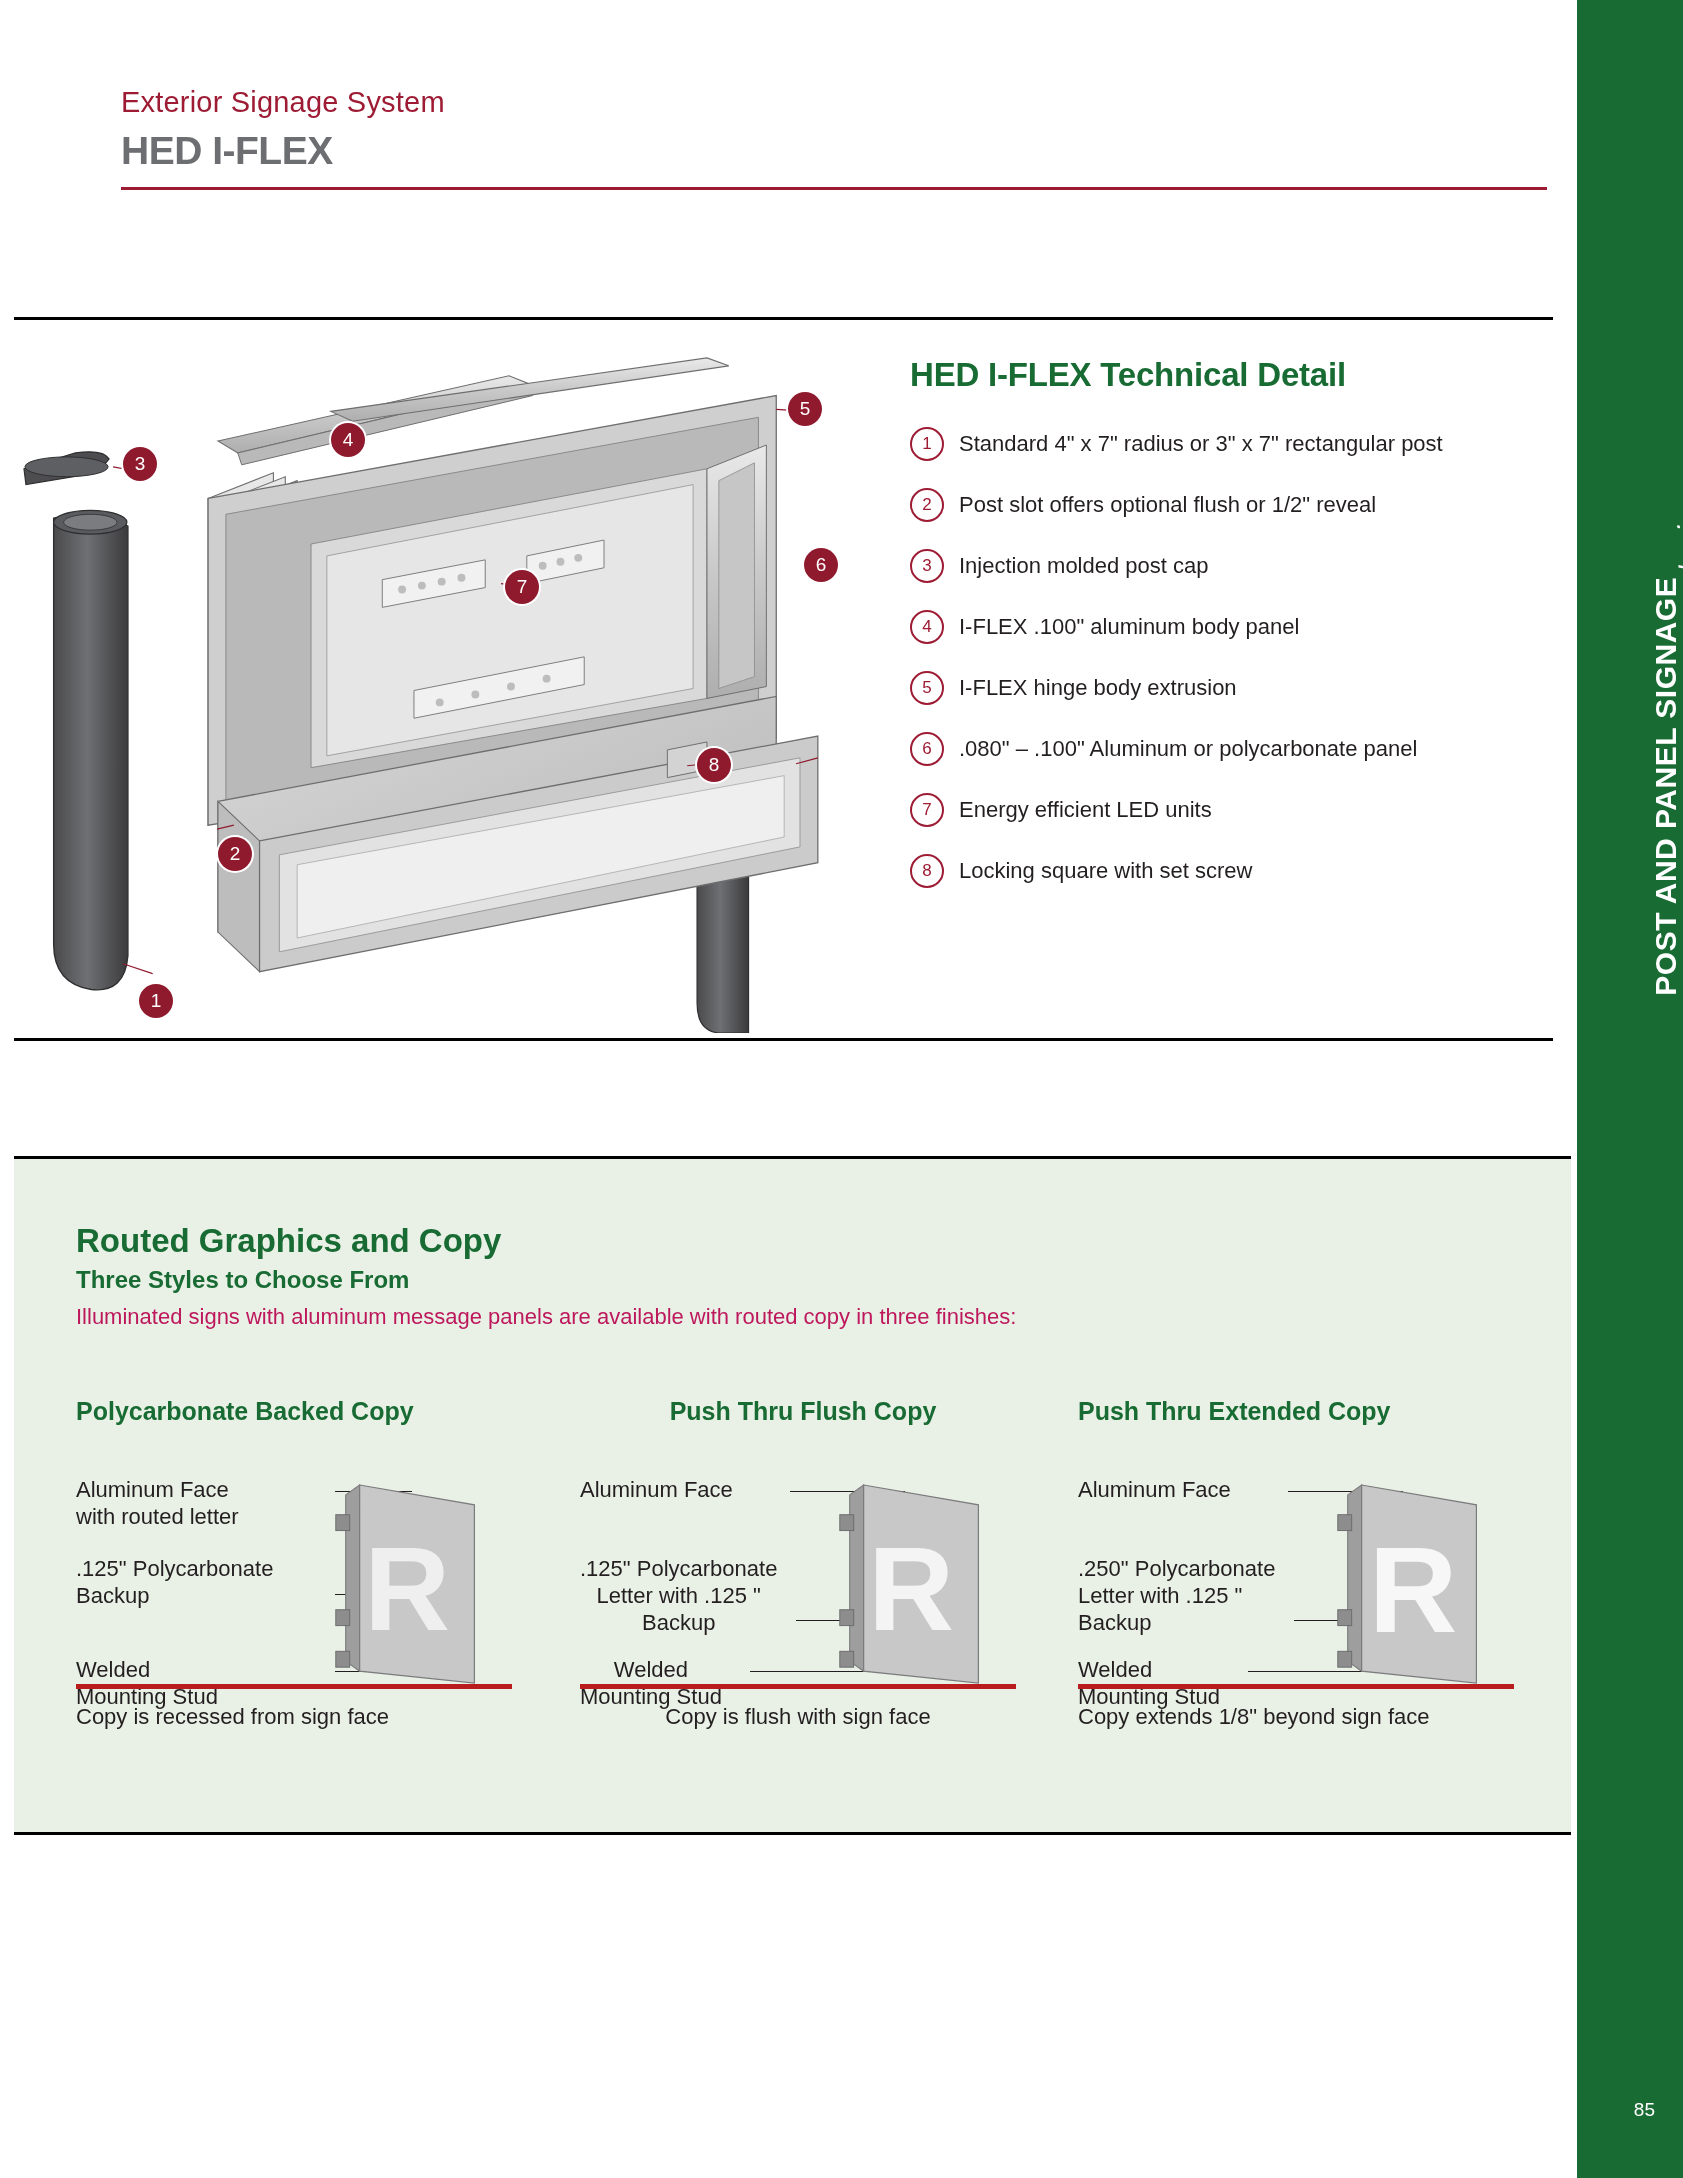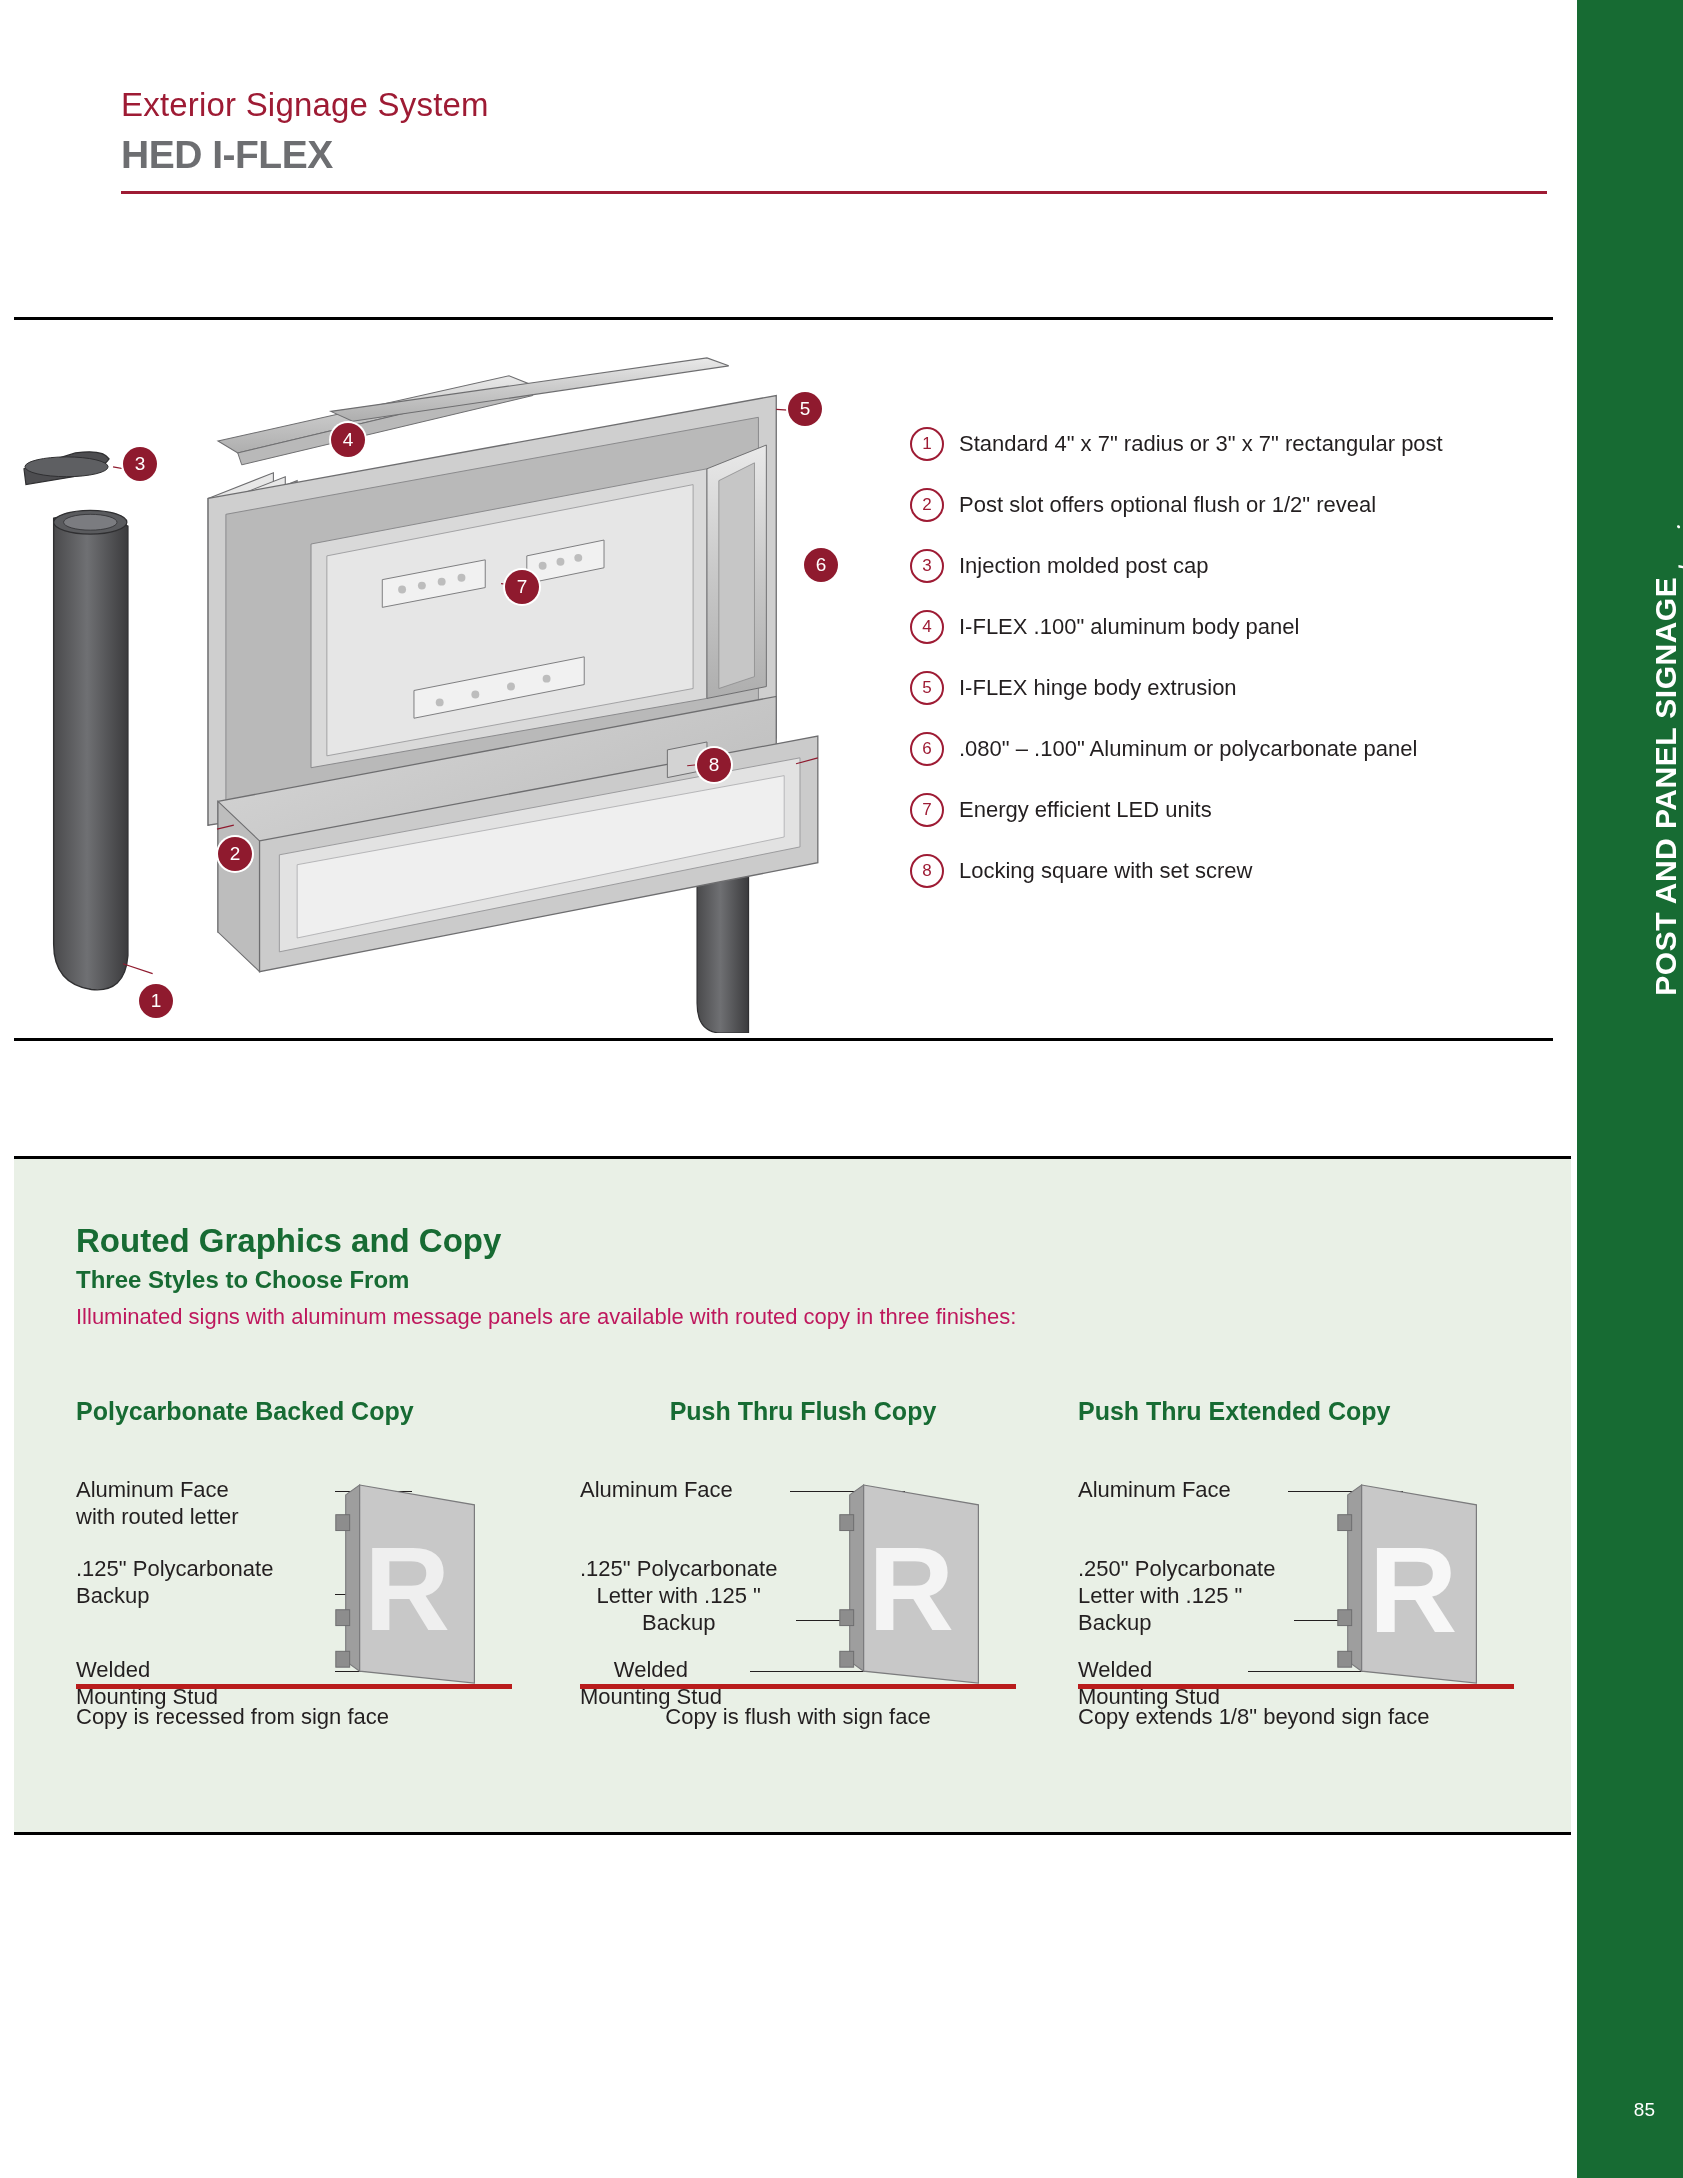--- a/index.html
+++ b/index.html
@@ -63,21 +63,21 @@
 
   
   .header {
     position: absolute;
     left: 121px;
     top: 87px;
     width: 1426px;
   }
   .header .eyebrow {
     color: #9e1b34;
-    font-size: 33px;
+    font-size: 29px;
     line-height: 1.1;
     letter-spacing: 0.2px;
   }
   .header .title {
     color: #6d6e71;
     font-size: 39px;
     font-weight: bold;
     letter-spacing: -0.5px;
     margin-top: 10px;
   }
@@ -355,20 +355,21 @@
       <div class="callout" style="left:125px; top:634px;">1</div>
       <div class="callout" style="left:204px; top:487px;">2</div>
       <div class="callout" style="left:109px; top:97px;">3</div>
       <div class="callout" style="left:317px; top:73px;">4</div>
       <div class="callout" style="left:774px; top:42px;">5</div>
       <div class="callout" style="left:790px; top:198px;">6</div>
       <div class="callout" style="left:491px; top:220px;">7</div>
       <div class="callout" style="left:683px; top:398px;">8</div>
     </div>
 
+    <div class="tech-title">HED I-FLEX Technical Detail</div>
 
     <div class="legend">
       <div class="legend-row">
         <div class="bullet">1</div>
         <div class="legend-text">Standard 4" x 7" radius or 3" x 7" rectangular post</div>
       </div>
       <div class="legend-row">
         <div class="bullet">2</div>
         <div class="legend-text">Post slot offers optional flush or 1/2" reveal</div>
       </div>

